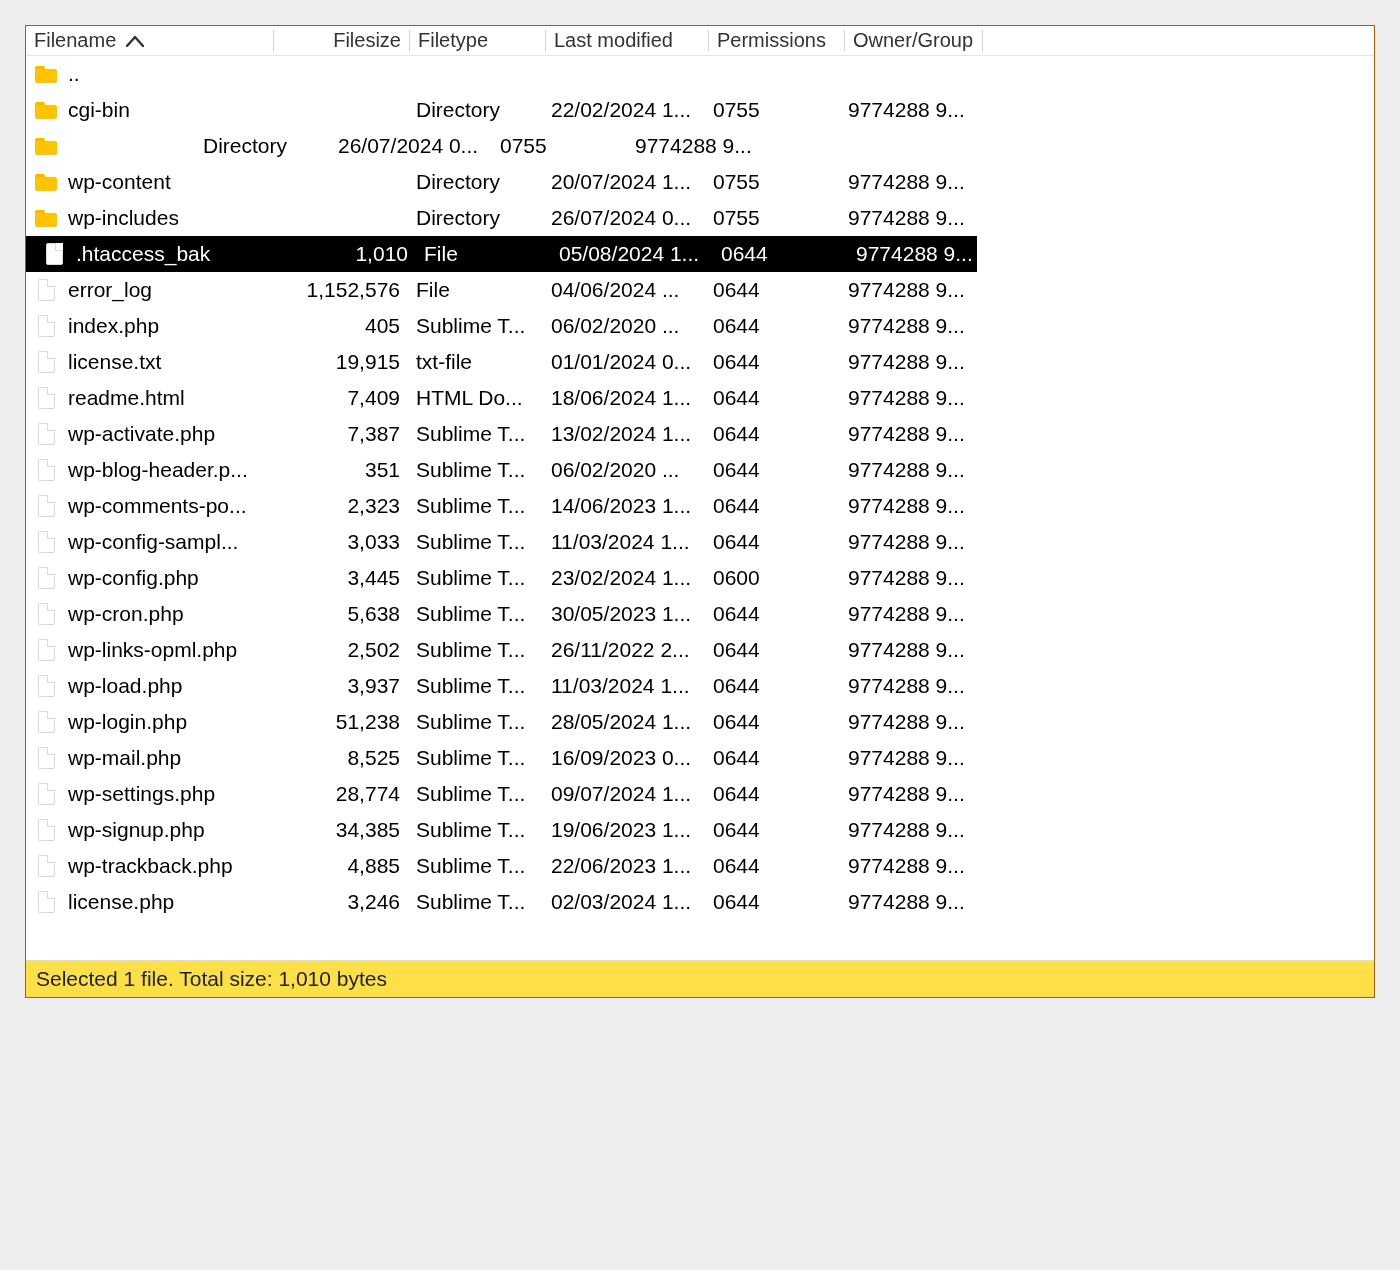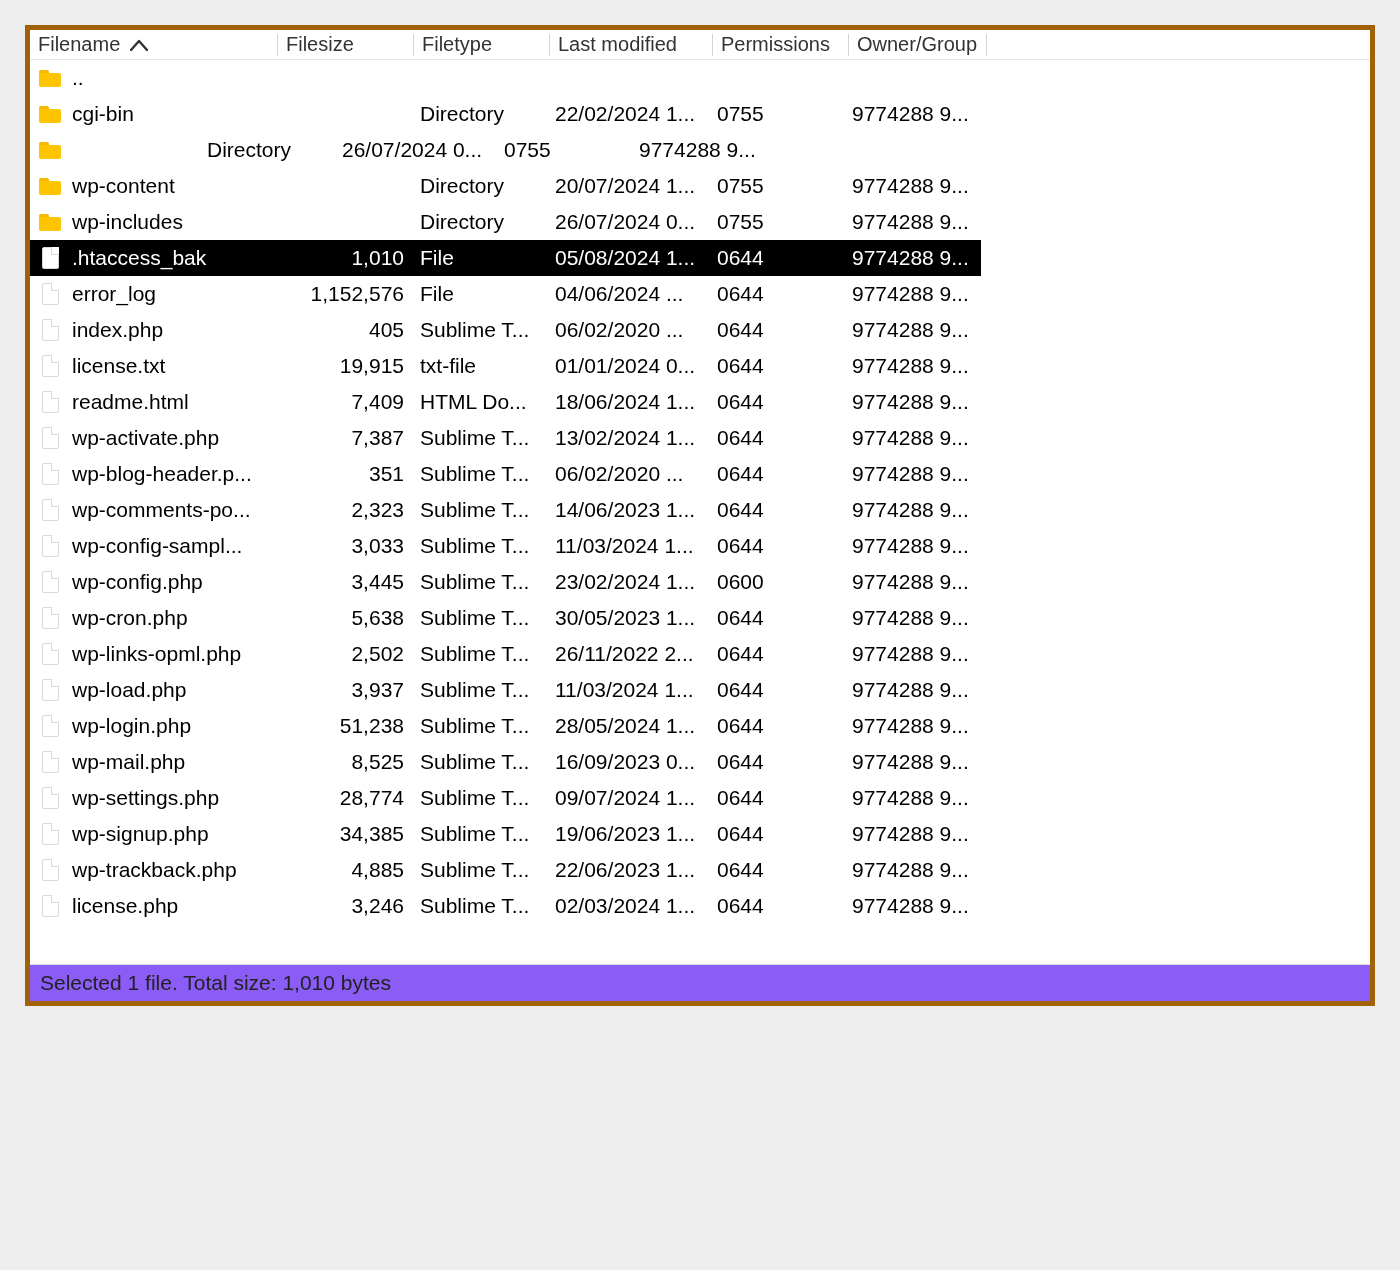--- a/index.html
+++ b/index.html
@@ -7,21 +7,21 @@
     margin: 0;
     padding: 25px;
     background: #eeeeee;
     font-family: -apple-system, BlinkMacSystemFont, "Segoe UI", Arial, sans-serif;
     font-size: 21px;
     color: #000;
     width: 1400px;
   }
   .panel {
     background: #fff;
-    border: 5px solid #a16207;
+    border: 1px solid #a16207;
     width: 100%;
   }
   .header {
     display: flex;
     align-items: center;
     height: 30px;
     border-bottom: 1px solid #e5e5e5;
     background: #fff;
     user-select: none;
   }
@@ -51,40 +51,41 @@
   }
   .row {
     display: flex;
     align-items: center;
     height: 36px;
     padding: 0;
   }
   .row.selected {
     background: #000;
     color: #fff;
+    padding-left: 8px;
   }
   .cell {
     padding: 0 8px;
     white-space: nowrap;
     overflow: hidden;
     text-overflow: ellipsis;
     font-size: 21px;
     height: 100%;
     display: flex;
     align-items: center;
   }
   .c-icon { width: 34px; padding-left: 6px; padding-right: 0; flex: 0 0 34px; justify-content: center;}
   .c-name { width: 213px; flex: 0 0 213px; }
   .c-size { width: 135px; flex: 0 0 135px; justify-content: flex-end; text-align: left; }
   .c-type { width: 135px; flex: 0 0 135px; text-align: center; }
   .c-mod  { width: 162px; flex: 0 0 162px; }
   .c-perm { width: 135px; flex: 0 0 135px; }
   .c-own  { width: 137px; flex: 0 0 137px; text-align: center; }
   .h-name { width: 247px; flex: 0 0 247px; }
-  .h-size { width: 135px; flex: 0 0 135px; }
+  .h-size { width: 135px; flex: 0 0 135px; justify-content: flex-end;}
   .h-type { width: 135px; flex: 0 0 135px; }
   .h-mod  { width: 162px; flex: 0 0 162px; }
   .h-perm { width: 135px; flex: 0 0 135px; }
   .h-own  { width: 137px; flex: 0 0 137px; }
 
   .folder-icon {
     width: 22px; height: 17px; position: relative;
   }
   .folder-icon::before {
     content:""; position:absolute; top:0; left:0; width:10px; height:4px;
@@ -101,21 +102,21 @@
   .file-icon::after{
     content:""; position:absolute; top:-1px; right:-1px; width:7px; height:7px;
     background:#fff; border-left:1px solid #d9d9d9; border-bottom:1px solid #d9d9d9;
   }
   .row.selected .file-icon { border-color:#d9d9d9; background:#fff; }
   .row.selected .file-icon::after{ background:#fff; }
   .file-icon.sel { border-color:#bbb; }
   .spacer { flex: 1 1 auto; min-height: 40px; }
   .statusbar {
     border-top: 1px solid #dcdcdc;
-    background: #8b5cf6;
+    background: #fde047;
     padding: 6px 10px;
     font-size: 21px;
     color: #222;
   }
   .list-area {
     width: 951px;
     overflow: hidden;
   }
 </style>
 </head>

